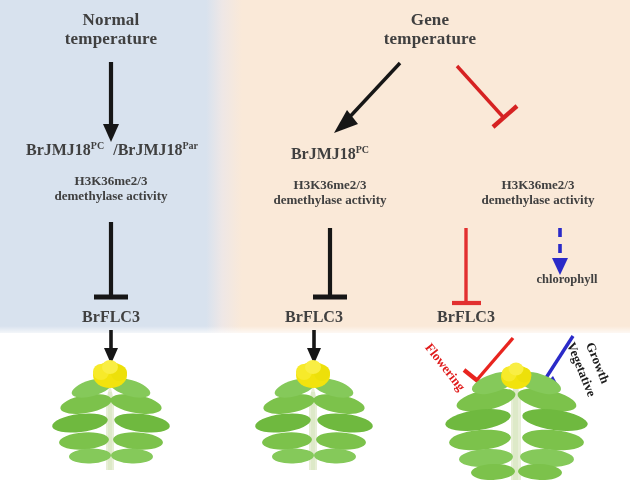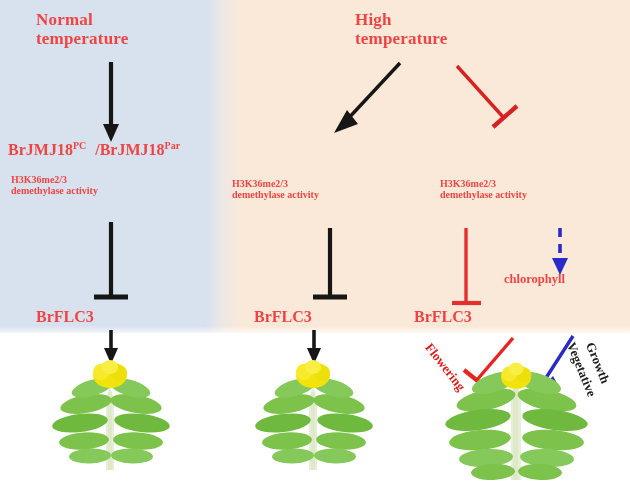--- a/index.html
+++ b/index.html
@@ -15,25 +15,25 @@
   .panel{position:absolute;top:0;}
   #panel-normal{left:0;width:224px;height:333px;background:#d8e2ee;}
   #panel-high{left:224px;width:406px;height:333px;background:#fae9d8;}
   #panel-blend{left:206px;width:36px;height:333px;
     background:linear-gradient(to right,#d8e2ee 0%,#eee7e6 45%,#fae9d8 100%);}
   #panel-bottom{position:absolute;left:0;top:333px;width:630px;height:155px;background:#fff;}
   #panel-fadeline{position:absolute;left:0;top:326px;width:630px;height:12px;
     background:linear-gradient(to bottom,rgba(255,255,255,0) 0%,rgba(255,255,255,0.85) 70%,#fff 100%);}
 
   
-  .lbl{position:absolute;color:#ef4444;text-align:left;line-height:1.12;}
+  .lbl{position:absolute;color:#404040;text-align:center;line-height:1.12;}
   .hdr{font-weight:bold;font-size:17px;letter-spacing:.2px;}
   .gene{font-weight:bold;font-size:16px;white-space:nowrap;}
   .gene sup{font-size:10px;font-weight:bold;vertical-align:super;}
-  .sub{font-weight:bold;font-size:10px;}
+  .sub{font-weight:bold;font-size:13px;}
   .flc{font-weight:bold;font-size:16px;white-space:nowrap;}
   .smallblk{font-weight:bold;font-size:12.5px;line-height:1.18;}
 
   
   .rot{position:absolute;font-weight:bold;font-size:13px;white-space:nowrap;
        transform-origin:0 0;}
   .rot-red{color:#e01b1b;}
   .rot-blk{color:#1b1b1b;}
 
   svg.layer{position:absolute;left:0;top:0;width:630px;height:488px;overflow:visible;}
@@ -202,36 +202,39 @@
         <ellipse cx="516" cy="369" rx="7.5" ry="6.5" fill="#f9ee44"></ellipse>
       </g>
     </g>
   </svg>
 
   <div class="lbl hdr" style="left:36px;top:10px;width:150px;">
     <div>Normal</div>
     <div>temperature</div>
   </div>
 
-  <div class="lbl gene" style="left:0px;top:140px;width:224px;padding-left:8px;">
+  <div class="lbl gene" style="left:0px;top:140px;width:224px;">
     <span>BrJMJ18</span><sup>PC</sup><span style="display:inline-block;width:9px;"></span><span>/</span><span>BrJMJ18</span><sup>Par</sup>
   </div>
 
   <div class="lbl sub" style="left:11px;top:174px;width:200px;">
     <div>H3K36me2/3</div>
     <div>demethylase activity</div>
   </div>
 
   <div class="lbl flc" style="left:36px;top:308px;width:150px;">BrFLC3</div>
 
   <div class="lbl hdr" style="left:355px;top:10px;width:150px;">
-    <div>High</div>
+    <div>Gene</div>
     <div>temperature</div>
   </div>
 
+  <div class="lbl gene" style="left:250px;top:144px;width:160px;">
+    <span>BrJMJ18</span><sup>PC</sup>
+  </div>
 
   <div class="lbl sub" style="left:232px;top:178px;width:196px;">
     <div>H3K36me2/3</div>
     <div>demethylase activity</div>
   </div>
 
   <div class="lbl flc" style="left:254px;top:308px;width:120px;">BrFLC3</div>
 
 
   <div class="lbl sub" style="left:440px;top:178px;width:196px;">

